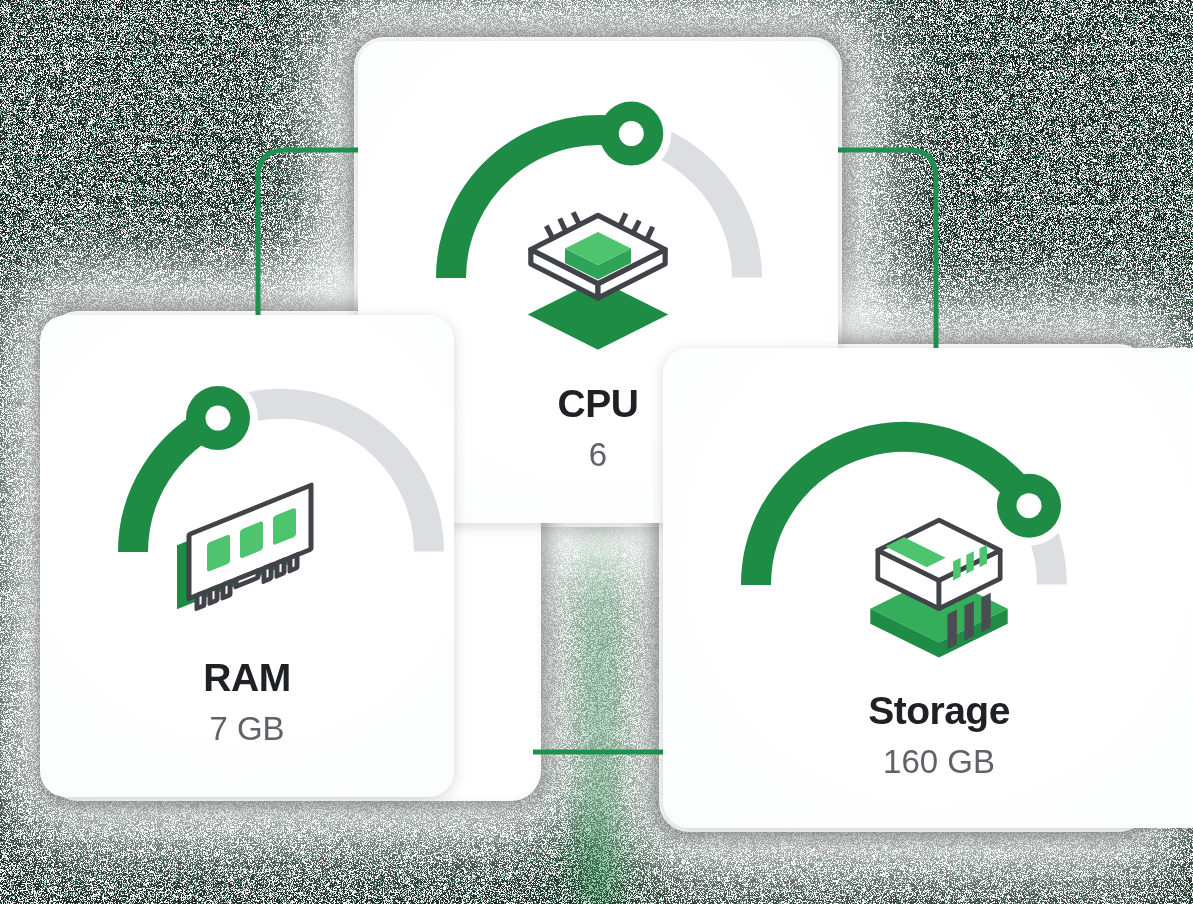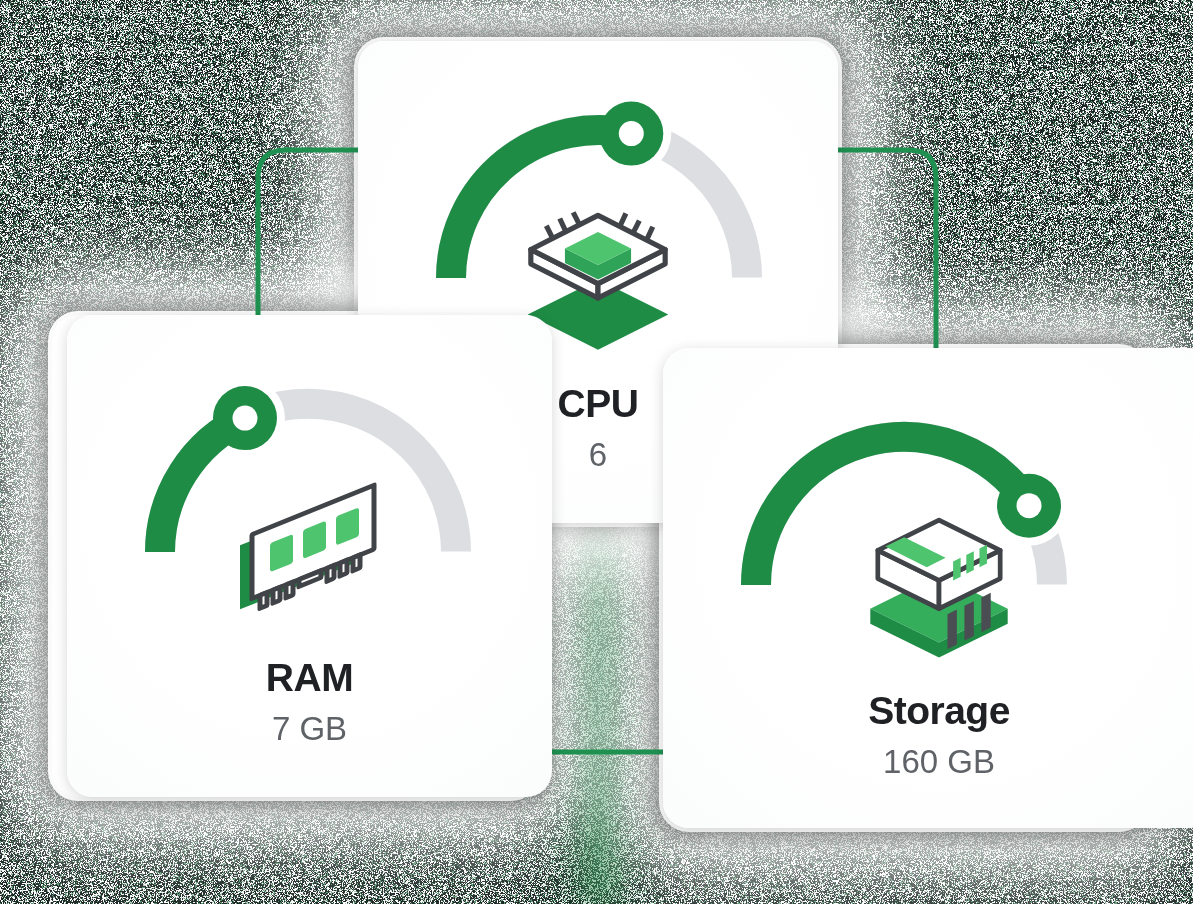--- a/index.html
+++ b/index.html
@@ -28,21 +28,21 @@
   .connectors{position:absolute;inset:0;z-index:4;pointer-events:none;}
   .connectors path{fill:none;stroke:var(--line-green,#1E9150);stroke-width:5;}
   
   .card{
     position:absolute;z-index:5;background:radial-gradient(circle at 50% 42%, #ffffff 55%, #fbfcfc 100%);
     border-radius:26px;
     box-shadow:0 3px 14px rgba(32,33,36,.18);
     text-decoration:underline;
   }
   .card.cpu{left:358px;top:41px;width:480px;height:482px;}
-  .card.ram{left:67px;top:315px;width:485px;height:482px;}
+  .card.ram{left:40px;top:315px;width:414px;height:482px;}
   .card.storage{left:663px;top:348px;width:552px;height:480px;}
   .gauge{position:absolute;left:0;top:0;width:482px;height:300px;overflow:visible;}
   .gauge .track{stroke:var(--track-gray,#DCDEE1);stroke-width:30;fill:none;}
   .gauge .fill{stroke:var(--accent-green,#1E8C45);stroke-width:30;fill:none;}
   .gauge .halo-dot{fill:#ffffff;}
   .gauge .knob{fill:var(--accent-green,#1E8C45);}
   .gauge .hole{fill:#ffffff;}
   .icon-wrap{position:absolute;left:50%;transform:translateX(-50%);}
   .card .icon-wrap{top:162px;width:160px;height:155px;}
   .card.ram .icon-wrap{top:165px;}

